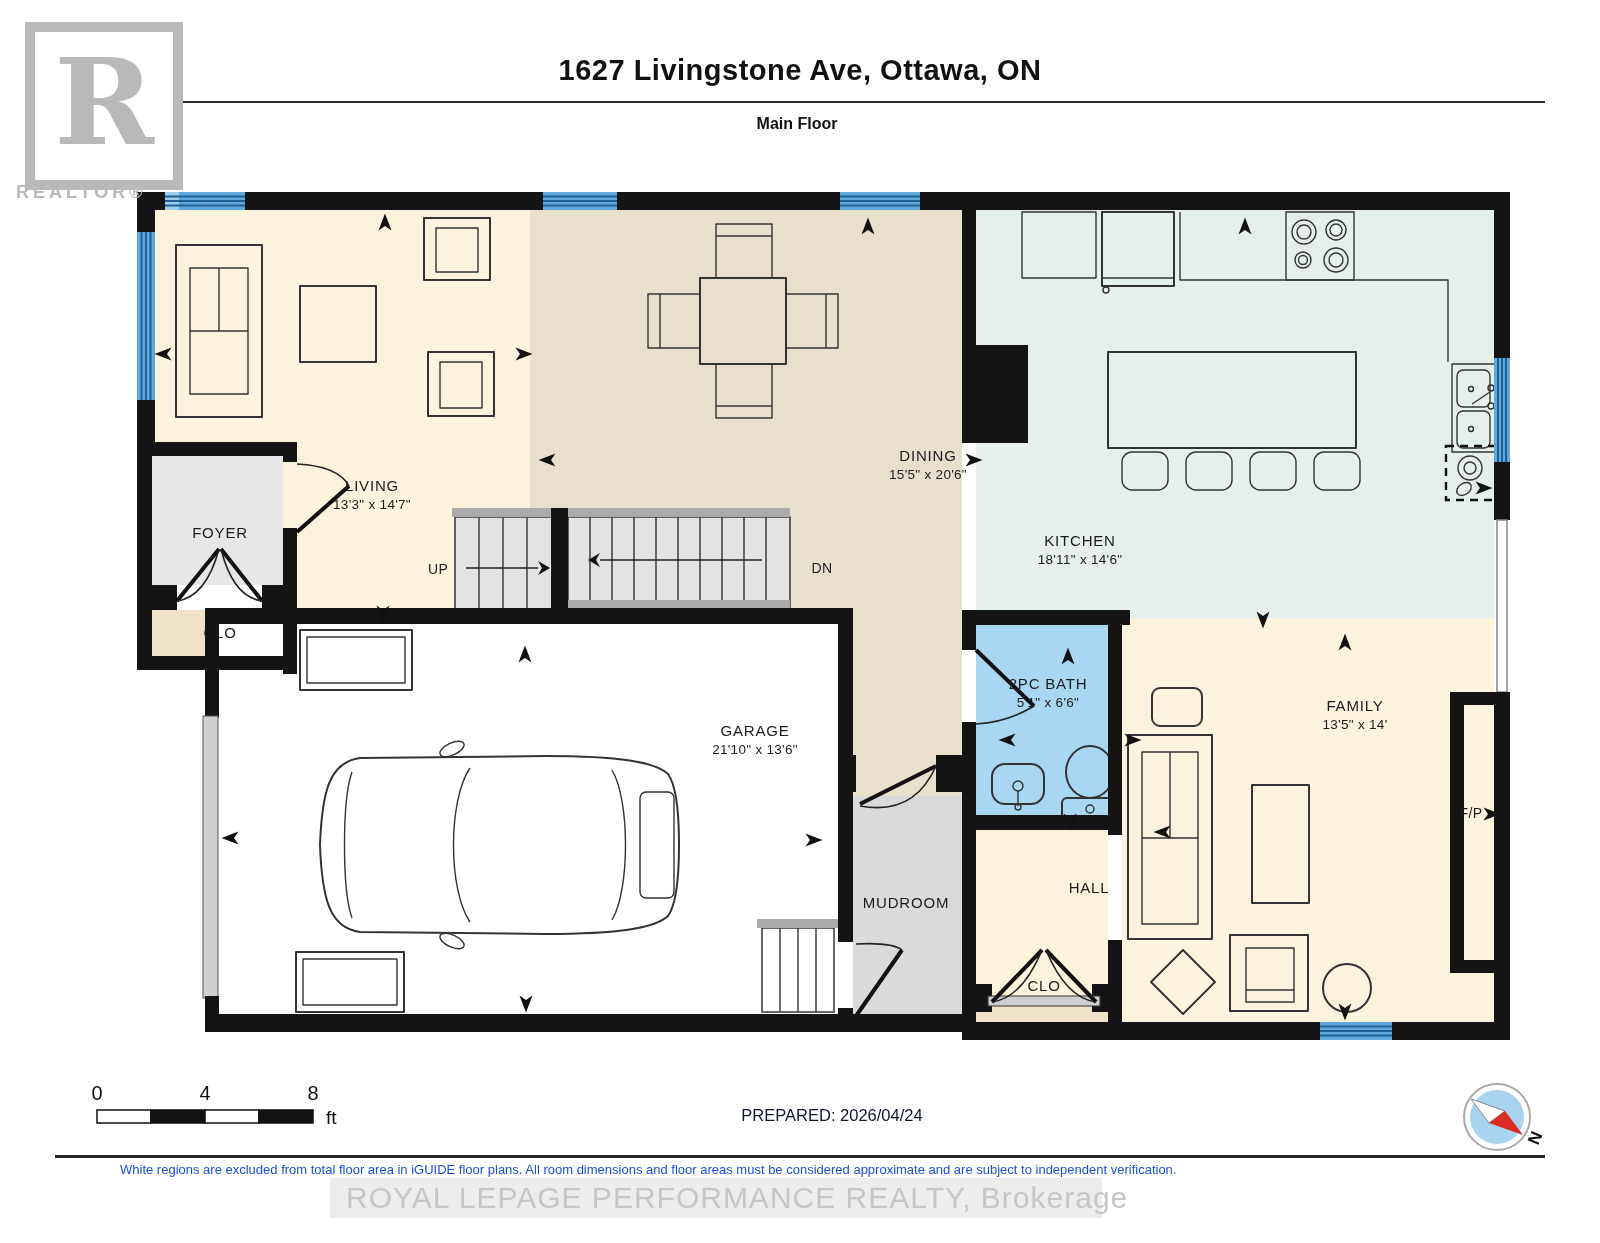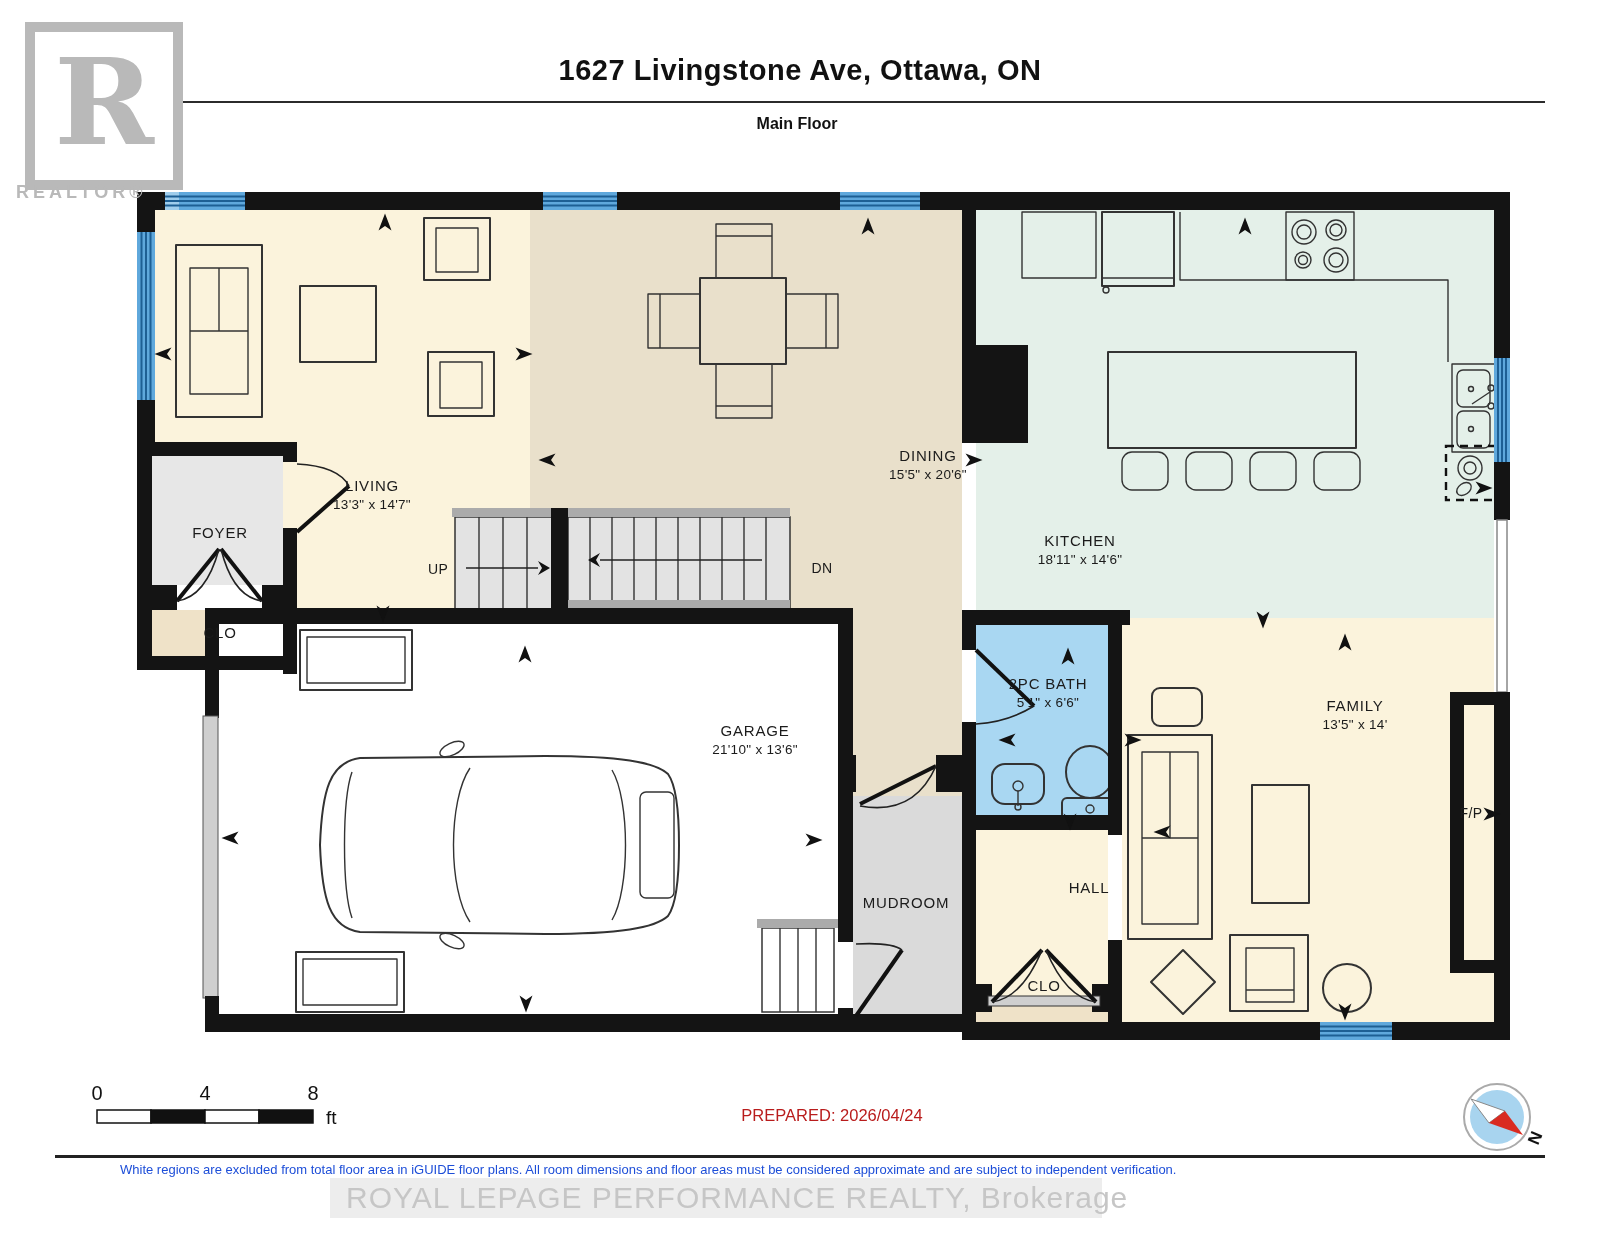--- a/index.html
+++ b/index.html
@@ -29,21 +29,21 @@
   .win{fill:var(--windowblue);}
   .winlt{fill:var(--windowlight);}
   .winl{stroke:var(--windowline);stroke-width:2;}
   .arrow{fill:#111;}
   .sarr{stroke:#222;stroke-width:1.6;fill:none;}
   
   .rlabel{position:absolute;transform:translate(-50%,-50%);text-align:center;color:#1b1b1b;font-size:15px;letter-spacing:.8px;line-height:1.3;white-space:nowrap;z-index:4;}
   .rlabel .dims{display:block;font-size:13.5px;letter-spacing:.3px;}
   .rlabel-sm{font-size:14px;letter-spacing:.4px;}
   
-  .prepared{left:712px;top:1106px;width:240px;text-align:center;font-size:16.5px;color:#b91c1c;z-index:4;}
+  .prepared{left:712px;top:1106px;width:240px;text-align:center;font-size:16.5px;color:#0f172a;z-index:4;}
   .botrule{left:55px;top:1155px;width:1490px;height:3px;background:#222;z-index:4;}
   .disclaimer{left:120px;top:1162px;font-size:13px;color:#1d4ed8;z-index:4;}
   .watermark{left:330px;top:1178px;width:740px;text-align:center;font-size:30px;color:var(--watermark);letter-spacing:1px;background:#ededed;padding:3px 16px;white-space:nowrap;z-index:3;font-weight:500;}
 </style>
 </head>
 <body>
 
 <div class="abs title">1627 Livingstone Ave, Ottawa, ON</div>
 <div class="abs titlerule"></div>
 <div class="abs subtitle">Main Floor</div>

